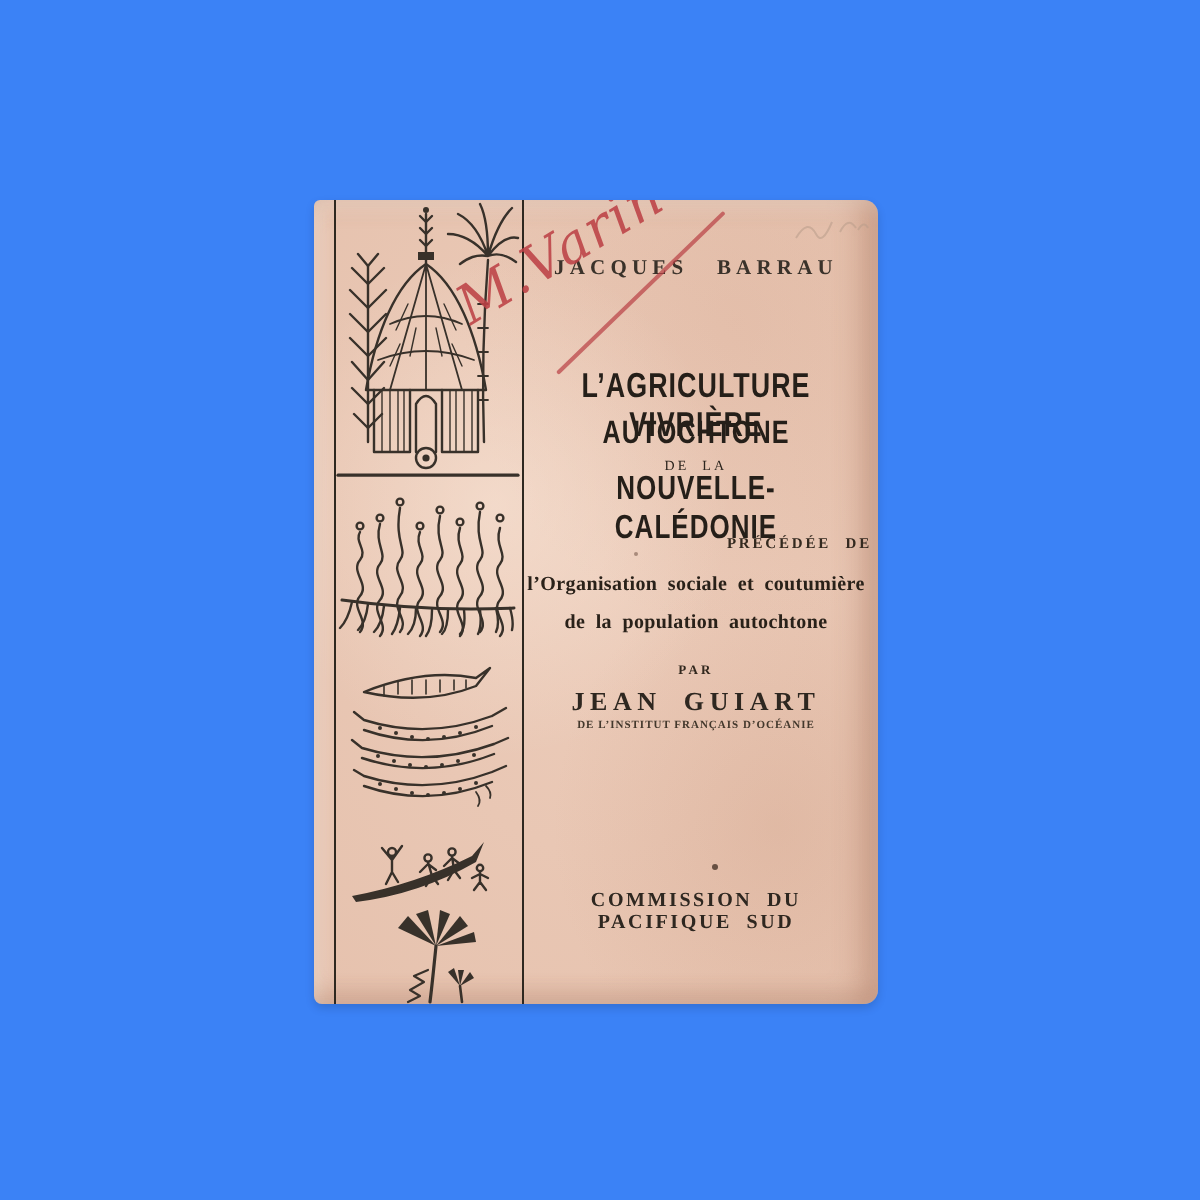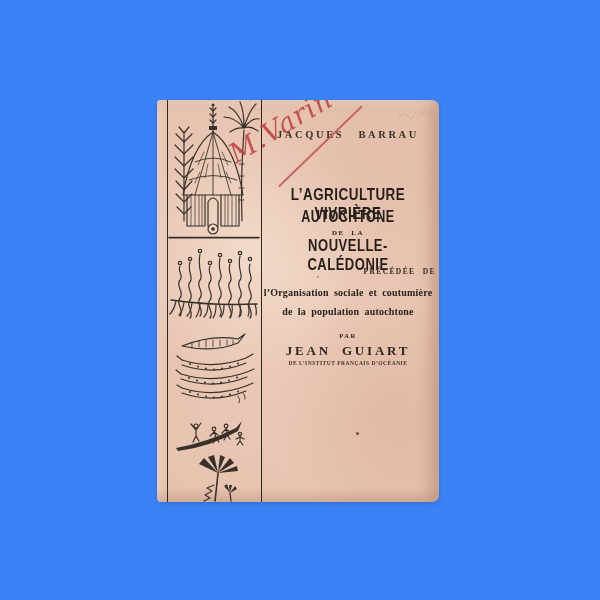--- a/index.html
+++ b/index.html
@@ -26,21 +26,21 @@
   .ink-fill{fill:#38312a;stroke:none;}
   
   .text-col{position:absolute;left:103px;top:0;right:3px;height:100%;}
   .t{position:absolute;width:100%;text-align:center;color:#332b23;}
   .author{top:29px;font-size:10.5px;font-weight:700;letter-spacing:2.6px;word-spacing:9px;color:#3a322a;}
   .title1{top:86px;font-size:16px;}
   .title2{top:108px;font-size:15px;}
   .title4{top:137px;font-size:15.5px;}
   .sans-cond{font-family:"Liberation Sans",sans-serif;font-weight:700;color:#251f19;
     letter-spacing:.6px;word-spacing:9px;transform:scaleX(.84) scaleY(1.08);transform-origin:50% 50%;}
-  .dela{top:128.5px;font-size:7px;font-weight:700;letter-spacing:1.6px;word-spacing:3px;color:#2c251e;}
+  .dela{top:128.5px;font-size:7px;font-weight:400;letter-spacing:1.6px;word-spacing:3px;color:#2c251e;}
   .precedee{top:167px;font-size:7.5px;font-weight:700;letter-spacing:1.4px;word-spacing:4px;color:#33291f;text-align:right;}
   .subtitle1{top:187px;}
   .subtitle2{top:206px;}
   .subtitle1,.subtitle2{font-size:10px;font-weight:700;color:#292119;letter-spacing:.2px;word-spacing:2.5px;}
   .par{top:232px;font-size:6.5px;font-weight:700;letter-spacing:1.6px;color:#33291f;}
   .guiart{top:243px;font-size:13px;font-weight:600;letter-spacing:2.8px;word-spacing:5px;color:#2e2720;}
   .affil{top:260px;font-size:5.5px;font-weight:700;letter-spacing:.5px;color:#43382c;}
   .commission{top:345px;font-size:10px;font-weight:700;letter-spacing:1.3px;word-spacing:3.5px;color:#2e2720;}
   .noumea{top:363px;font-size:8px;font-weight:700;letter-spacing:1.2px;color:#2e2720;}
   
@@ -193,20 +193,21 @@
       <div class="t title4 sans-cond">NOUVELLE-CALÉDONIE</div>
 
       <div class="t precedee">PRÉCÉDÉE DE</div>
       <div class="t subtitle1">l’Organisation sociale et coutumière</div>
       <div class="t subtitle2">de la population autochtone</div>
 
       <div class="t par">PAR</div>
       <div class="t guiart">JEAN GUIART</div>
       <div class="t affil">DE L’INSTITUT FRANÇAIS D’OCÉANIE</div>
 
+      <div class="t commission">COMMISSION DU PACIFIQUE SUD</div>
     </div>
 
     <div class="signature">M.Varin</div>
 
     <div class="red-line"></div>
 
     <svg class="pencil-marks" width="40" height="26" viewBox="0 0 40 26">
       <g stroke="#b99d8b" fill="none" stroke-width="1">
         <path d="M2,18 q6,-10 10,-2 q3,6 8,-6"></path>
         <path d="M24,15 q4,-8 8,-2 M33,14 q3,-5 5,-1"></path>

